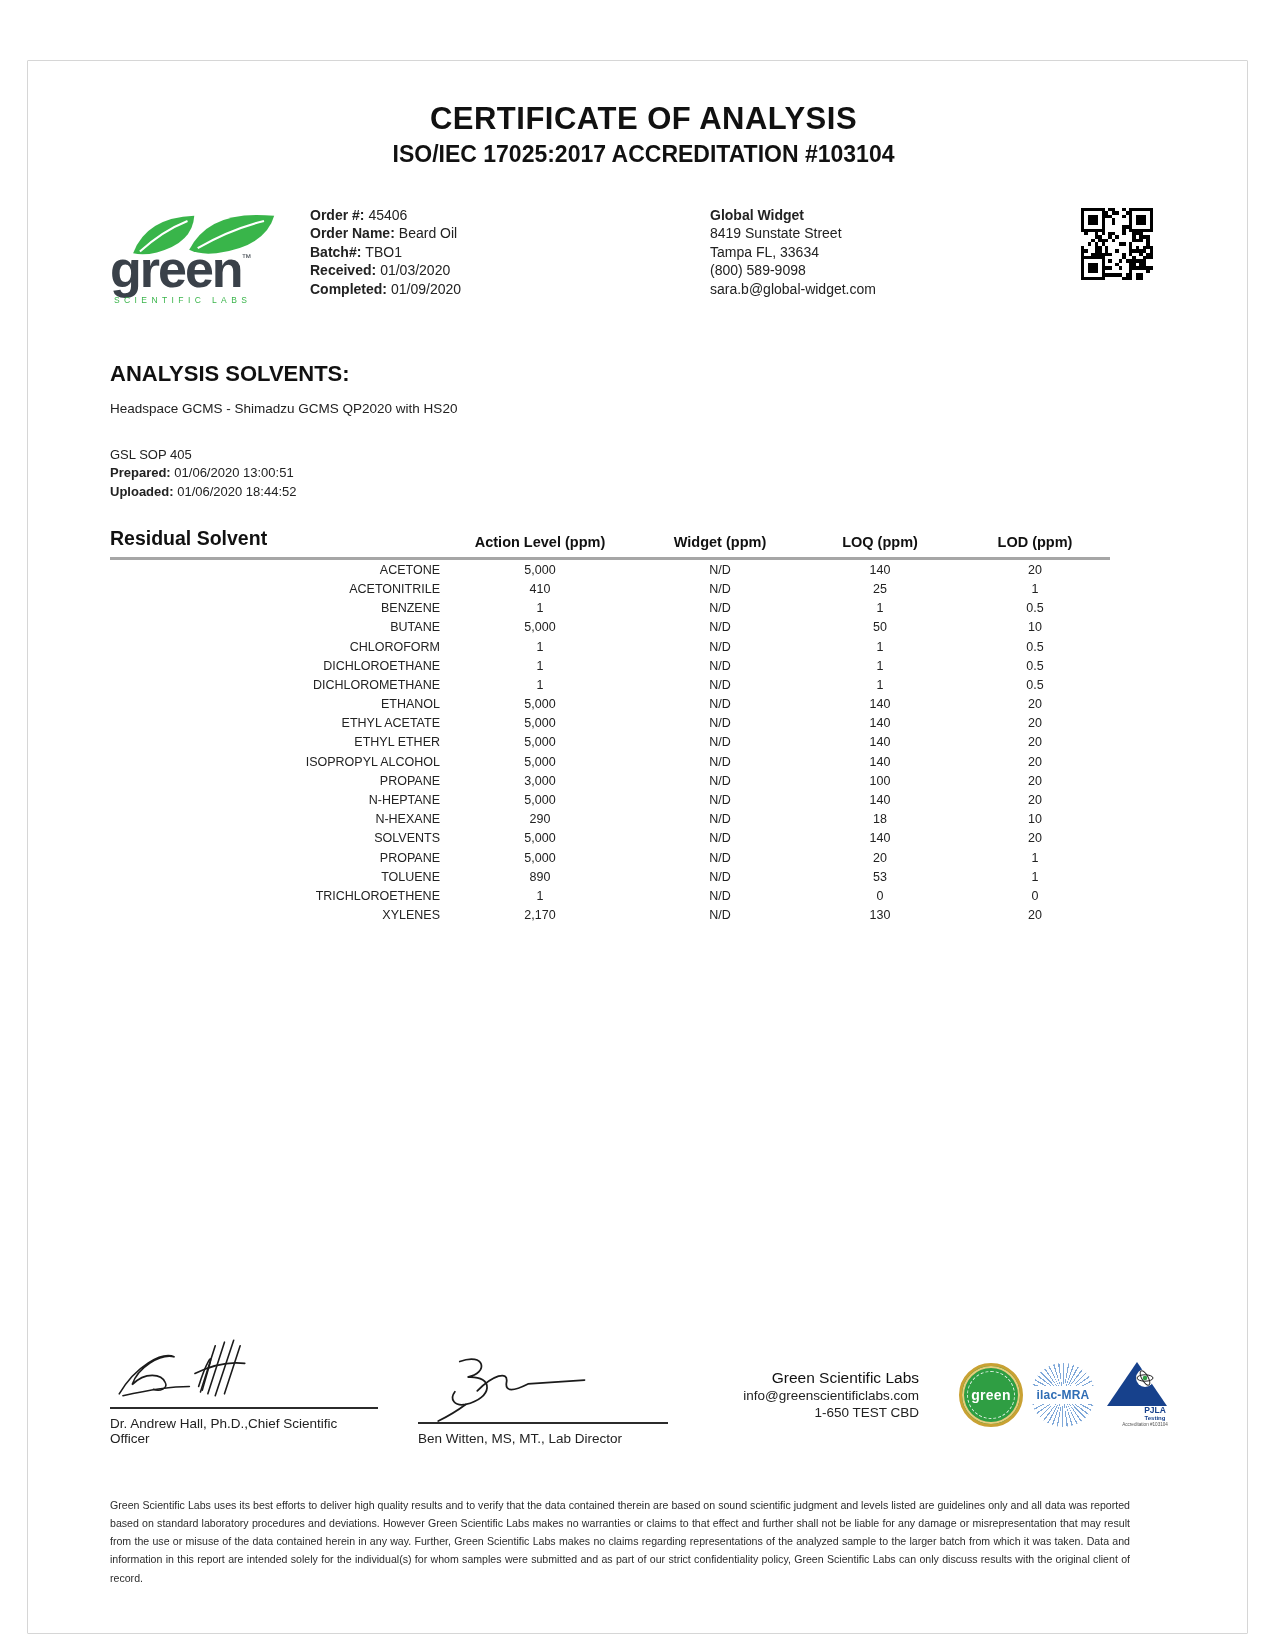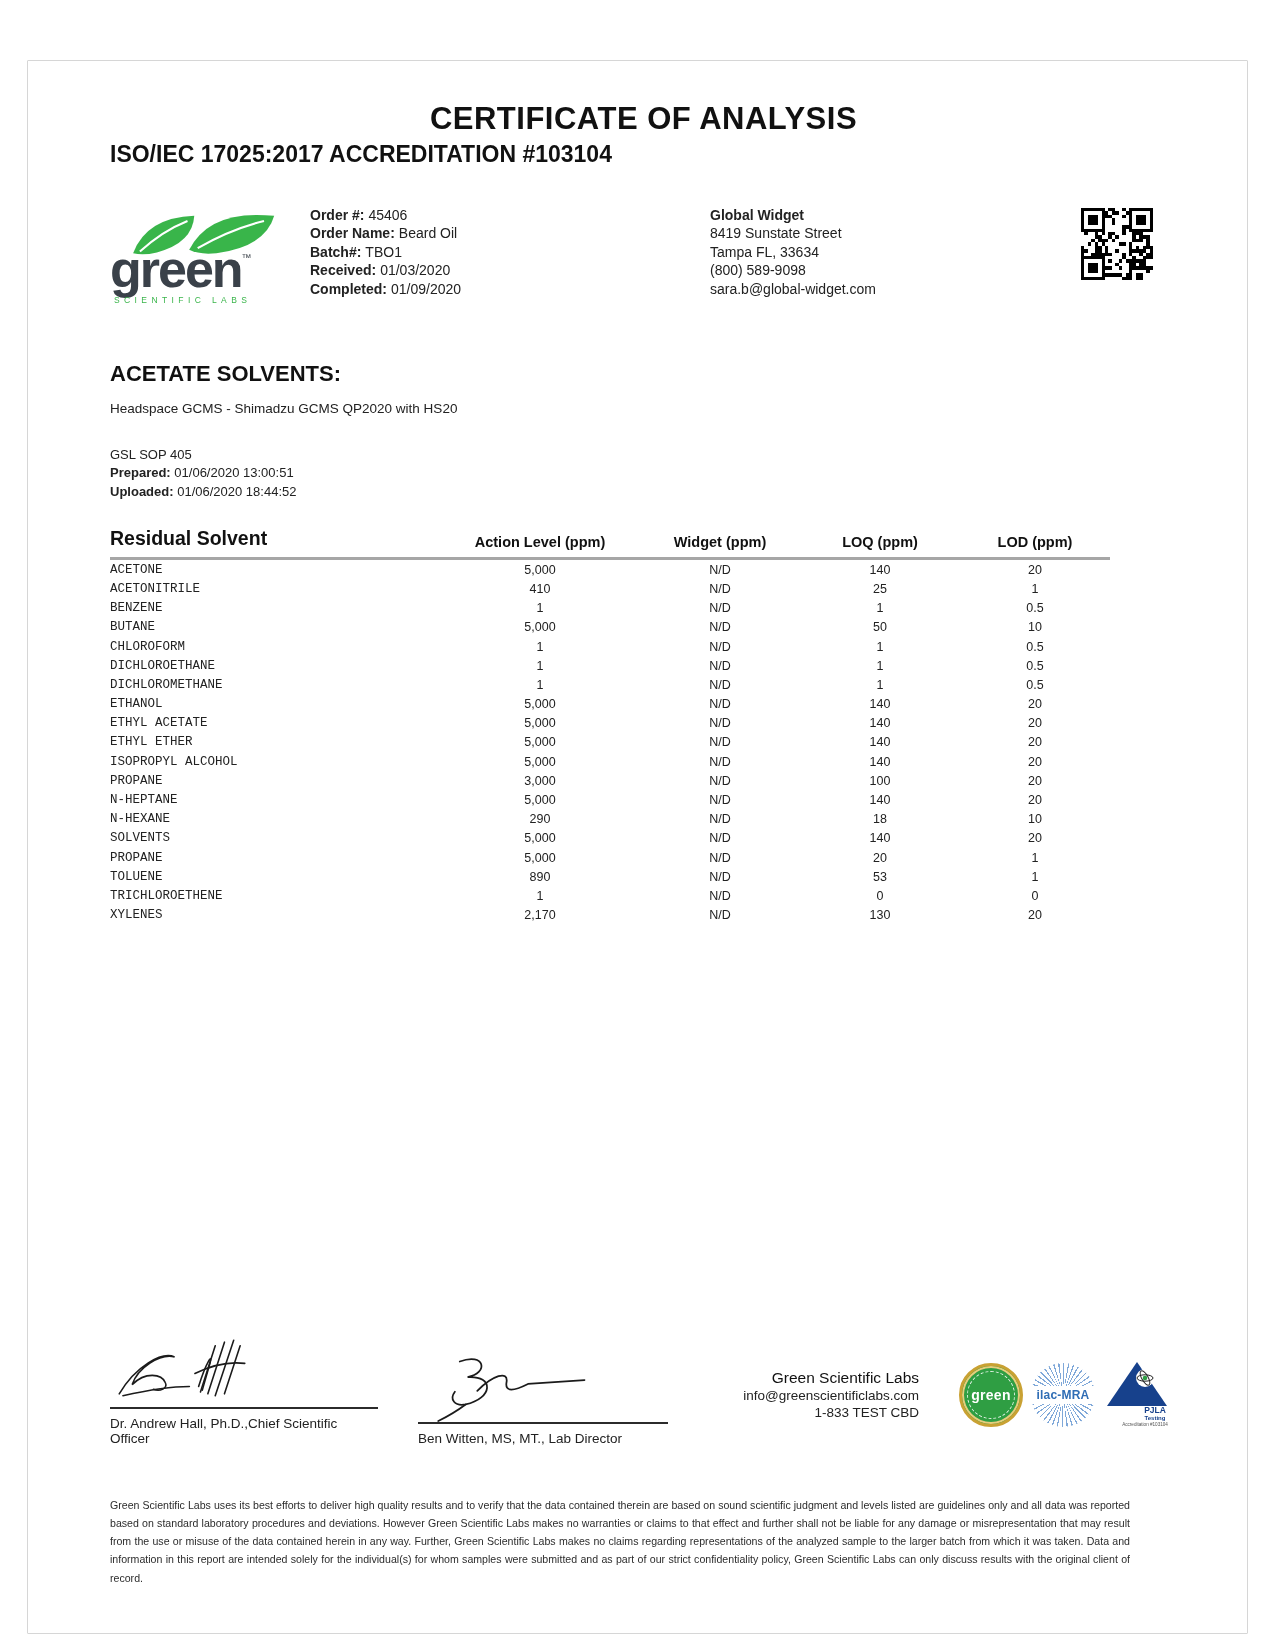--- a/index.html
+++ b/index.html
@@ -8,21 +8,21 @@
     width: 1275px; height: 1650px; margin: 0 auto; position: relative;
     font-family: "Liberation Sans", sans-serif; color: #1a1a1a;
   }
   .card {
     width: 1221px; margin: 60px auto 0; min-height: 1497px;
     background: #fff; border: 1px solid #d6d6d6; border-radius: 1px;
     padding: 40px 70px 46px 82px;
   }
   
   .doc-title { text-align: center; font-size: 31px; font-weight: bold; letter-spacing: .5px; color: #111; }
-  .doc-subtitle { text-align: left; font-size: 23px; font-weight: bold; margin-top: 4px; color: #111; }
+  .doc-subtitle { text-align: center; font-size: 23px; font-weight: bold; margin-top: 4px; color: #111; }
 
   
   .info-band { display: flex; margin-top: 32px; align-items: flex-start; }
   .logo-wrap { width: 200px; flex: 0 0 auto; margin-top: 4px; }
   .logo-leaves { display: block; margin-left: 18px; margin-bottom: -14px; }
   .logo-line { display: flex; align-items: flex-start; }
   .logo-word { font-size: 52px; font-weight: bold; letter-spacing: -2px; color: #3a4149; line-height: .9; }
   .logo-tm { font-size: 10px; color: #3a4149; margin-top: 6px; }
   .logo-tag { font-size: 8.5px; font-weight: normal; letter-spacing: 4.4px; color: #39b54a; margin-top: 2px; margin-left: 4px; }
 
@@ -47,21 +47,21 @@
 
   
   table.solvents { width: 1000px; margin-top: 26px; border-collapse: collapse; }
   table.solvents th {
     text-align: center; font-size: 14.5px; font-weight: bold; color: #111;
     padding: 0 0 7px 0; vertical-align: bottom;
     border-bottom: 3px solid #a6a6a6;
   }
   table.solvents th.col-name { text-align: left; font-size: 19.5px; }
   table.solvents td { font-size: 12.5px; color: #222; text-align: center; padding: 2.6px 0; }
-  table.solvents td.col-name { text-align: left; font-family: Liberation Mono, monospace; }
+  table.solvents td.col-name { text-align: right; }
   table.solvents col.c1 { width: 33%; }
   table.solvents col.c2 { width: 20%; }
   table.solvents col.c3 { width: 16%; }
   table.solvents col.c4 { width: 16%; }
   table.solvents col.c5 { width: 15%; }
 
   .spacer { height: 404px; }
 
   
   .footer-band { display: flex; align-items: flex-end; }
@@ -594,21 +594,21 @@
           <i></i>
           <i class="b"></i>
           <i class="b"></i>
           <i></i>
           <i></i>
           <i></i>
         </div>
     </div>
   </div>
 
-  <h3 class="section-heading">ACETATE SOLVENTS:</h3>
+  <h3 class="section-heading">ANALYSIS SOLVENTS:</h3>
   <p class="method-line">Headspace GCMS - Shimadzu GCMS QP2020 with HS20</p>
 
   <div class="sop-block">
     <div>GSL SOP 405</div>
     <div><b>Prepared:</b> <span>01/06/2020 13:00:51</span></div>
     <div><b>Uploaded:</b> <span>01/06/2020 18:44:52</span></div>
   </div>
 
   <table class="solvents">
     <colgroup>
@@ -815,21 +815,21 @@
             <path d="M58 48 C 74 32 90 27 88 39 C 86 50 96 48 110 41 L 168 37"></path>
           </g>
         </svg>
       </div>
       <div class="sig-name">Ben Witten, MS, MT., Lab Director</div>
     </div>
 
     <div class="lab-block">
       <div class="lab-name">Green Scientific Labs</div>
       <div class="lab-line">info@greenscientificlabs.com</div>
-      <div class="lab-line">1-833 TEST CBD</div>
+      <div class="lab-line">1-650 TEST CBD</div>
     </div>
 
     <div class="badges">
       <div class="seal-green">
         <span class="ring"></span>
         <span class="word">green</span>
       </div>
       <div class="seal-ilac">
         <div class="band">ilac-MRA</div>
       </div>

